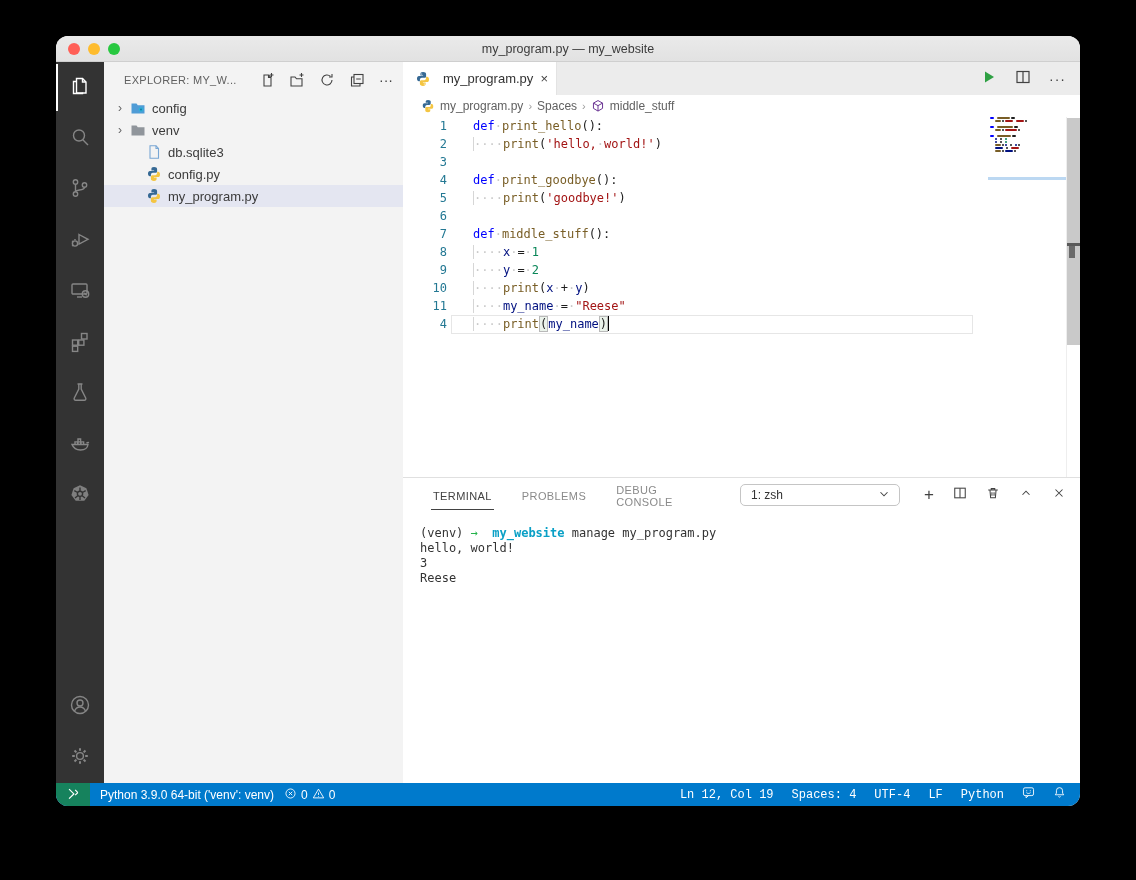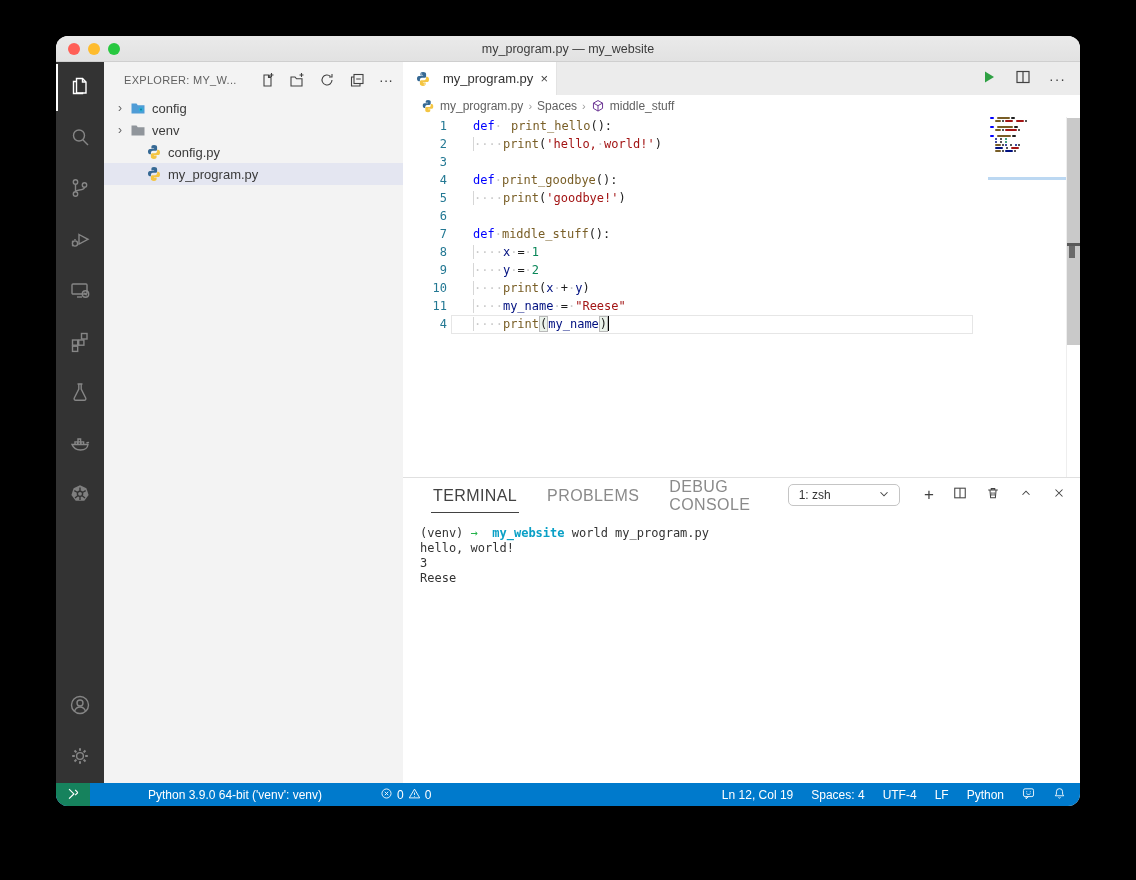--- a/index.html
+++ b/index.html
@@ -65,38 +65,38 @@
   .mm-row { height:2px; margin-bottom:1px; display:flex; gap:1px; }
   .mm-bar { height:2px; border-radius:1px; }
   .mm-current { position:absolute; left:0; width:78px; height:3px; background:#bcd8f2; }
   .vscrollbar { position:absolute; right:0; top:0; width:14px; height:100%; border-left:1px solid #eee; }
   .vthumb { position:absolute; left:0; top:1px; width:14px; height:227px; background:#c9c9c9; }
   .cursor-mark { position:absolute; left:0; top:125px; width:14px; height:3px; background:#5a5a5a; }
   .cursor-mark2 { position:absolute; left:2px; top:128px; width:6px; height:12px; background:#6a6a6a; }
   
   .panel { flex:0 0 306px; border-top:1px solid #e0e0e0; display:flex; flex-direction:column; background:#fff; }
   .panel-head { height:34px; display:flex; align-items:center; padding:0 14px 0 28px; flex:0 0 auto; }
-  .ptab { font-size:16px; letter-spacing:.4px; color:#8a8a8a; margin-right:26px; padding:9px 2px 7px; }
+  .ptab { font-size:11px; letter-spacing:.4px; color:#8a8a8a; margin-right:26px; padding:9px 2px 7px; }
   .ptab.active { color:#424242; border-bottom:1px solid #424242; }
   .pselect { margin-left:auto; width:168px; height:22px; border:1px solid #c5c5c5; border-radius:5px;
              display:flex; align-items:center; padding:0 8px 0 10px; font-size:12px; color:#333; background:#fff; }
   .pselect .chev { margin-left:auto; }
   .pselect svg, .panel-tools svg { width:14px; height:14px; stroke:#424242; fill:none; stroke-width:1.2; }
   .panel-tools { display:flex; align-items:center; gap:19px; margin-left:24px; }
   .panel-tools .ptool { color:#424242; font-size:17px; font-weight:300; line-height:14px; }
   .term { padding:14px 0 0 17px; font-family:"DejaVu Sans Mono", monospace; font-size:12px; line-height:15px; color:#333; }
   .term-line { white-space:pre; }
   .tcursor { display:inline-block; width:7px; height:13px; border:1px solid #555; vertical-align:-2px; }
   
-  .statusbar { height:23px; background:#007acc; display:flex; align-items:center; color:#fff; font-size:12px; flex:0 0 auto;gap:48px; }
+  .statusbar { height:23px; background:#007acc; display:flex; align-items:center; color:#fff; font-size:12px; flex:0 0 auto; }
   .sb-remote { width:34px; height:23px; background:#16825d; display:flex; align-items:center; justify-content:center; flex:0 0 auto; }
   .sb-remote svg { width:14px; height:14px; stroke:#fff; stroke-width:1.4; fill:none; }
   .sitem { display:flex; align-items:center; gap:4px; margin-left:10px; white-space:nowrap; }
   .sitem svg { width:13px; height:13px; stroke:#fff; stroke-width:1.1; fill:none; }
-  .s-right { margin-left:auto; display:flex; align-items:center; gap:18px; padding-right:14px; }
+  .s-right { margin-left:auto; display:flex; align-items:center; gap:18px; padding-right:14px;font-family:Liberation Mono, monospace; }
   .s-right .sitem { margin-left:0; }
 </style>
 </head>
 <body>
 
 <div class="window">
 
   <div class="titlebar">
     <div class="traffic">
       <span class="tl red"></span>
@@ -233,20 +233,30 @@
             <span class="tw-icon">
               <svg viewBox="0 0 16 16">
                 <path fill="#90959b" d="M1.5 3.5h5l1.3 1.7h6.7v8.3H1.5z"></path>
               </svg>
             </span>
             <span>venv</span>
           </div>
           <div class="tree-row">
             <span class="tw-chev no-chev"></span>
             <span class="tw-icon">
+              <svg viewBox="0 0 16 16" fill="none" stroke="#79a7d4" stroke-width="1.1">
+                <path d="M4 1.8h6l2.5 2.7v9.7H4z"></path>
+                <path d="M10 1.8v2.7h2.5"></path>
+              </svg>
+            </span>
+            <span>db.sqlite3</span>
+          </div>
+          <div class="tree-row">
+            <span class="tw-chev no-chev"></span>
+            <span class="tw-icon">
               <svg viewBox="0 0 16 16">
                 <path fill="#366994" d="M8 1C5.9 1 5.4 1.9 5.4 2.9v1.5h2.7v.5H3.9C2.8 4.9 2 5.7 2 7.5c0 1.9.7 2.7 1.9 2.7h1V8.7c0-1 .9-1.9 1.9-1.9h2.7c.9 0 1.6-.7 1.6-1.6V2.9C11.1 1.9 10.1 1 8 1z"></path>
                 <path fill="#f4c542" d="M8 15c2.1 0 2.6-.9 2.6-1.9v-1.5H7.9v-.5h4.2c1.1 0 1.9-.8 1.9-2.6 0-1.9-.7-2.7-1.9-2.7h-1v1.5c0 1-.9 1.9-1.9 1.9H6.5c-.9 0-1.6.7-1.6 1.6v2.3C4.9 14.1 5.9 15 8 15z"></path>
               </svg>
             </span>
             <span>config.py</span>
           </div>
           <div class="tree-row selected">
             <span class="tw-chev no-chev"></span>
             <span class="tw-icon">
@@ -301,21 +311,21 @@
               <path d="M2.8 4.7L8 7.6l5.2-2.9M8 7.6v6.2"></path>
             </svg>
           </span>
         <span>middle_stuff</span>
       </div>
 
       <div class="code-wrap">
         <div class="code-scroll" id="code">
             <div class="code-line">
               <div class="gutter" style="color: rgb(35, 120, 147);">1</div>
-              <div class="ltext"><span class="tk-kw" style="color: rgb(0, 0, 255);">def</span><span class="tk-ws" style="color: rgb(201, 201, 201);">·</span><span class="tk-fn" style="color: rgb(121, 94, 38); margin-left: 9px;">print_hello</span><span class="tk-pl" style="color: rgb(30, 30, 30);">():</span></div>
+              <div class="ltext"><span class="tk-kw" style="color: rgb(0, 0, 255);">def</span><span class="tk-ws" style="color: rgb(201, 201, 201);">·</span><span class="tk-fn" style="color: rgb(121, 94, 38);">print_hello</span><span class="tk-pl" style="color: rgb(30, 30, 30);">():</span></div>
             </div>
             <div class="code-line">
               <div class="gutter" style="color: rgb(35, 120, 147);">2</div>
               <div class="ltext"><span class="tk-lws" style="color: rgb(201, 201, 201);">····</span><span class="tk-fn" style="color: rgb(121, 94, 38);">print</span><span class="tk-pl" style="color: rgb(30, 30, 30);">(</span><span class="tk-str" style="color: rgb(163, 21, 21);">'hello,</span><span class="tk-ws" style="color: rgb(201, 201, 201);">·</span><span class="tk-str" style="color: rgb(163, 21, 21);">world!'</span><span class="tk-pl" style="color: rgb(30, 30, 30);">)</span></div>
             </div>
             <div class="code-line">
               <div class="gutter" style="color: rgb(35, 120, 147);">3</div>
               <div class="ltext"></div>
             </div>
             <div class="code-line">
@@ -459,21 +469,21 @@
                 </svg></span>
             <span><svg viewBox="0 0 16 16">
                   <path d="M4 10l4-4 4 4"></path>
                 </svg></span>
             <span><svg viewBox="0 0 16 16">
                   <path d="M4 4l8 8M12 4l-8 8"></path>
                 </svg></span>
           </div>
         </div>
         <div class="term" id="term">
-            <div class="term-line"><span>(venv) </span><span style="color: rgb(37, 179, 75);">→</span><span>  </span><span style="color: rgb(10, 160, 198); font-weight: bold;">my_website</span><span> world my_program.py</span></div>
+            <div class="term-line"><span>(venv) </span><span style="color: rgb(37, 179, 75);">→</span><span>  </span><span style="color: rgb(10, 160, 198); font-weight: bold;">my_website</span><span> manage my_program.py</span></div>
             <div class="term-line"><span>hello, world!</span></div>
             <div class="term-line"><span>3</span></div>
             <div class="term-line"><span>Reese</span></div>
           </div>
       </div>
     </div>
   </div>
 
   <div class="statusbar">
     <div class="sb-remote">

